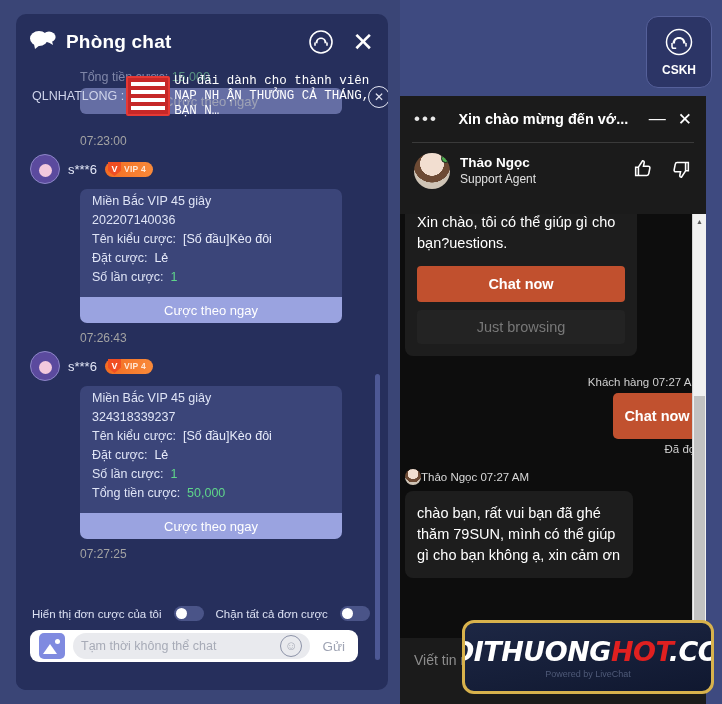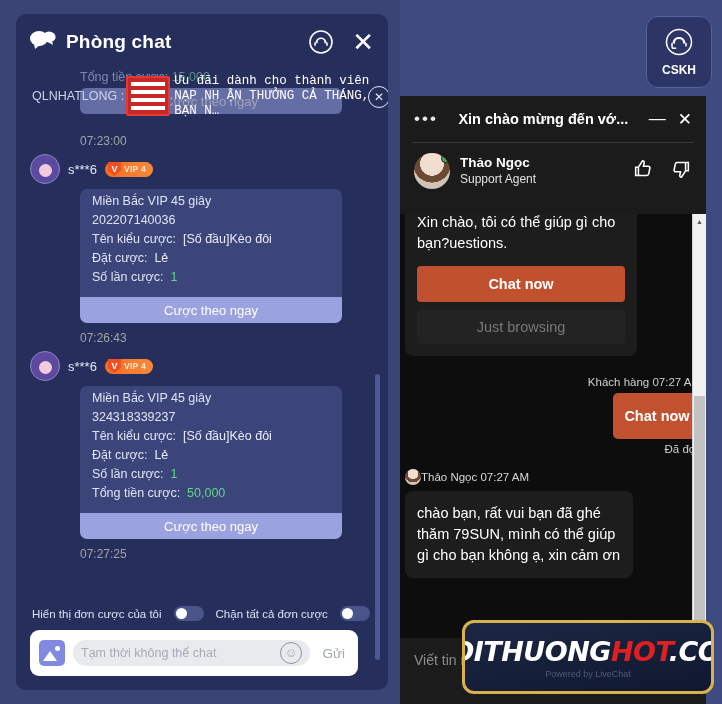--- a/index.html
+++ b/index.html
@@ -107,21 +107,21 @@
 
   
   .bottom-bar{position:absolute;left:0;right:16px;bottom:0;height:94px;background:#262f5c;}
   .toggles{display:flex;align-items:center;padding:10px 16px 0;gap:12px;}
   .tg-label{color:#dbe0f2;font-size:11.5px;white-space:nowrap;}
   .tg{
     width:30px;height:15px;border-radius:9px;background:#4a5488;position:relative;flex:none;
   }
   .tg::after{content:"";position:absolute;left:2px;top:2px;width:11px;height:11px;border-radius:50%;background:#fff;}
   .composer{
-    margin:9px 14px 0;height:46px;background:#ffffff;border-radius:9px;
+    margin:9px 14px 0;height:32px;background:#ffffff;border-radius:9px;
     display:flex;align-items:center;padding:0 9px;box-sizing:border-box;gap:8px;
   }
   .img-btn{
     width:26px;height:26px;border-radius:5px;background:#7f8ae0;flex:none;position:relative;overflow:hidden;
   }
   .img-btn::before{content:"";position:absolute;left:4px;bottom:5px;width:0;height:0;
     border-left:7px solid transparent;border-right:7px solid transparent;border-bottom:10px solid #fff;}
   .img-btn::after{content:"";position:absolute;right:5px;top:6px;width:5px;height:5px;border-radius:50%;background:#fff;}
   .fakeinput{
     flex:1;height:26px;background:#e9eaee;border-radius:13px;display:flex;align-items:center;

